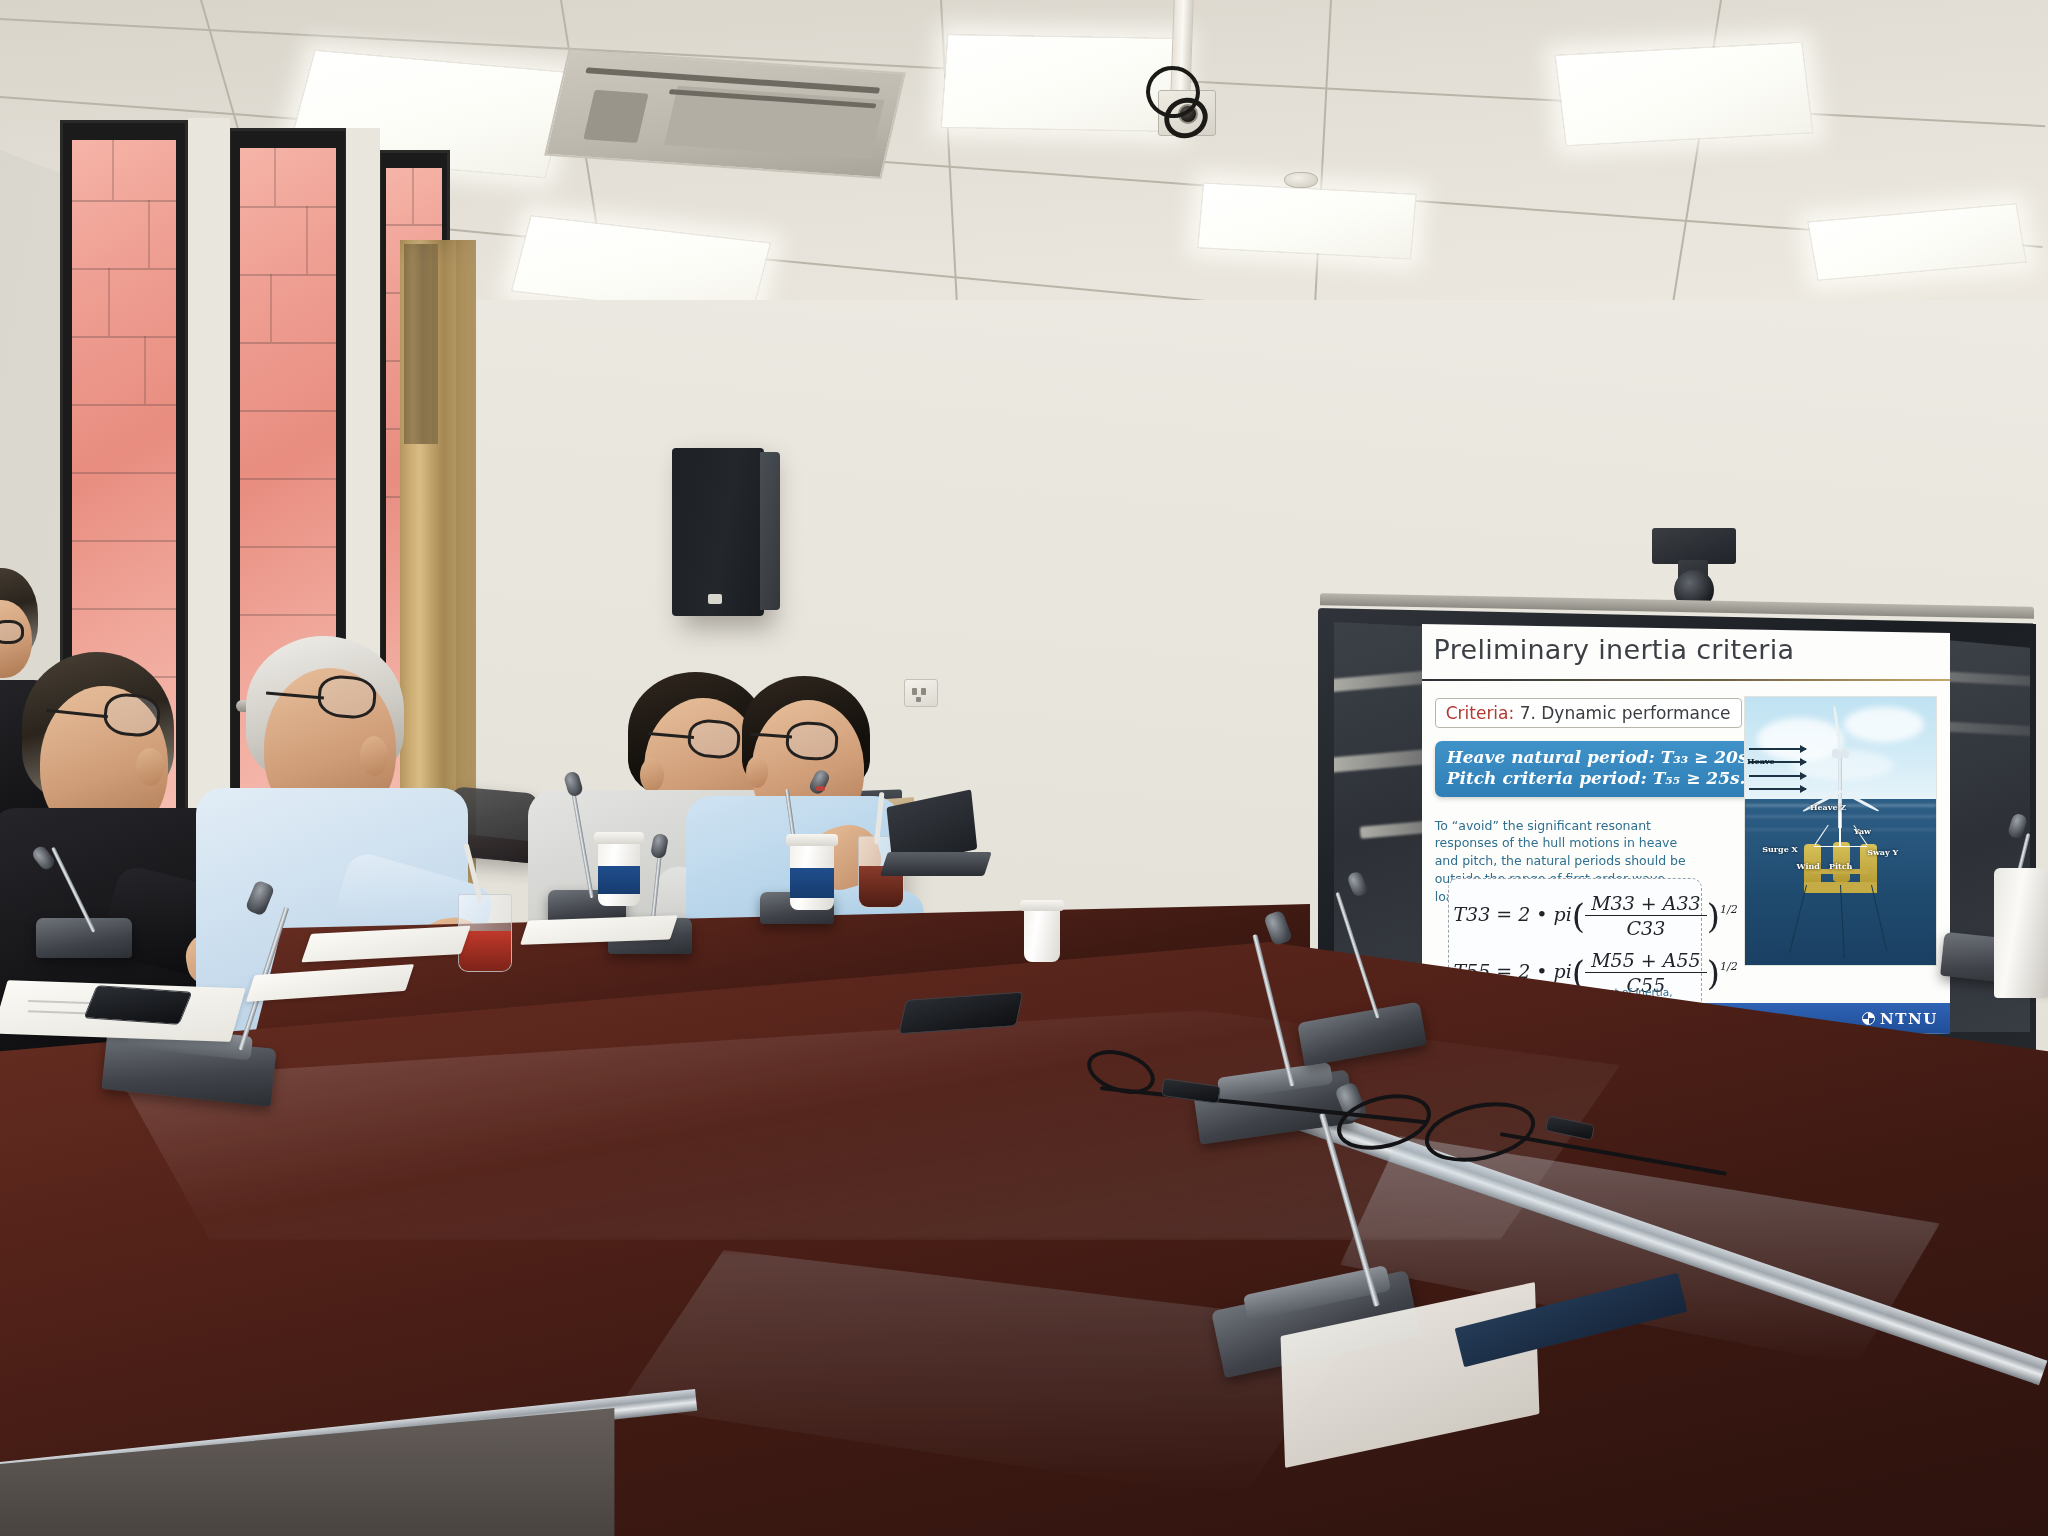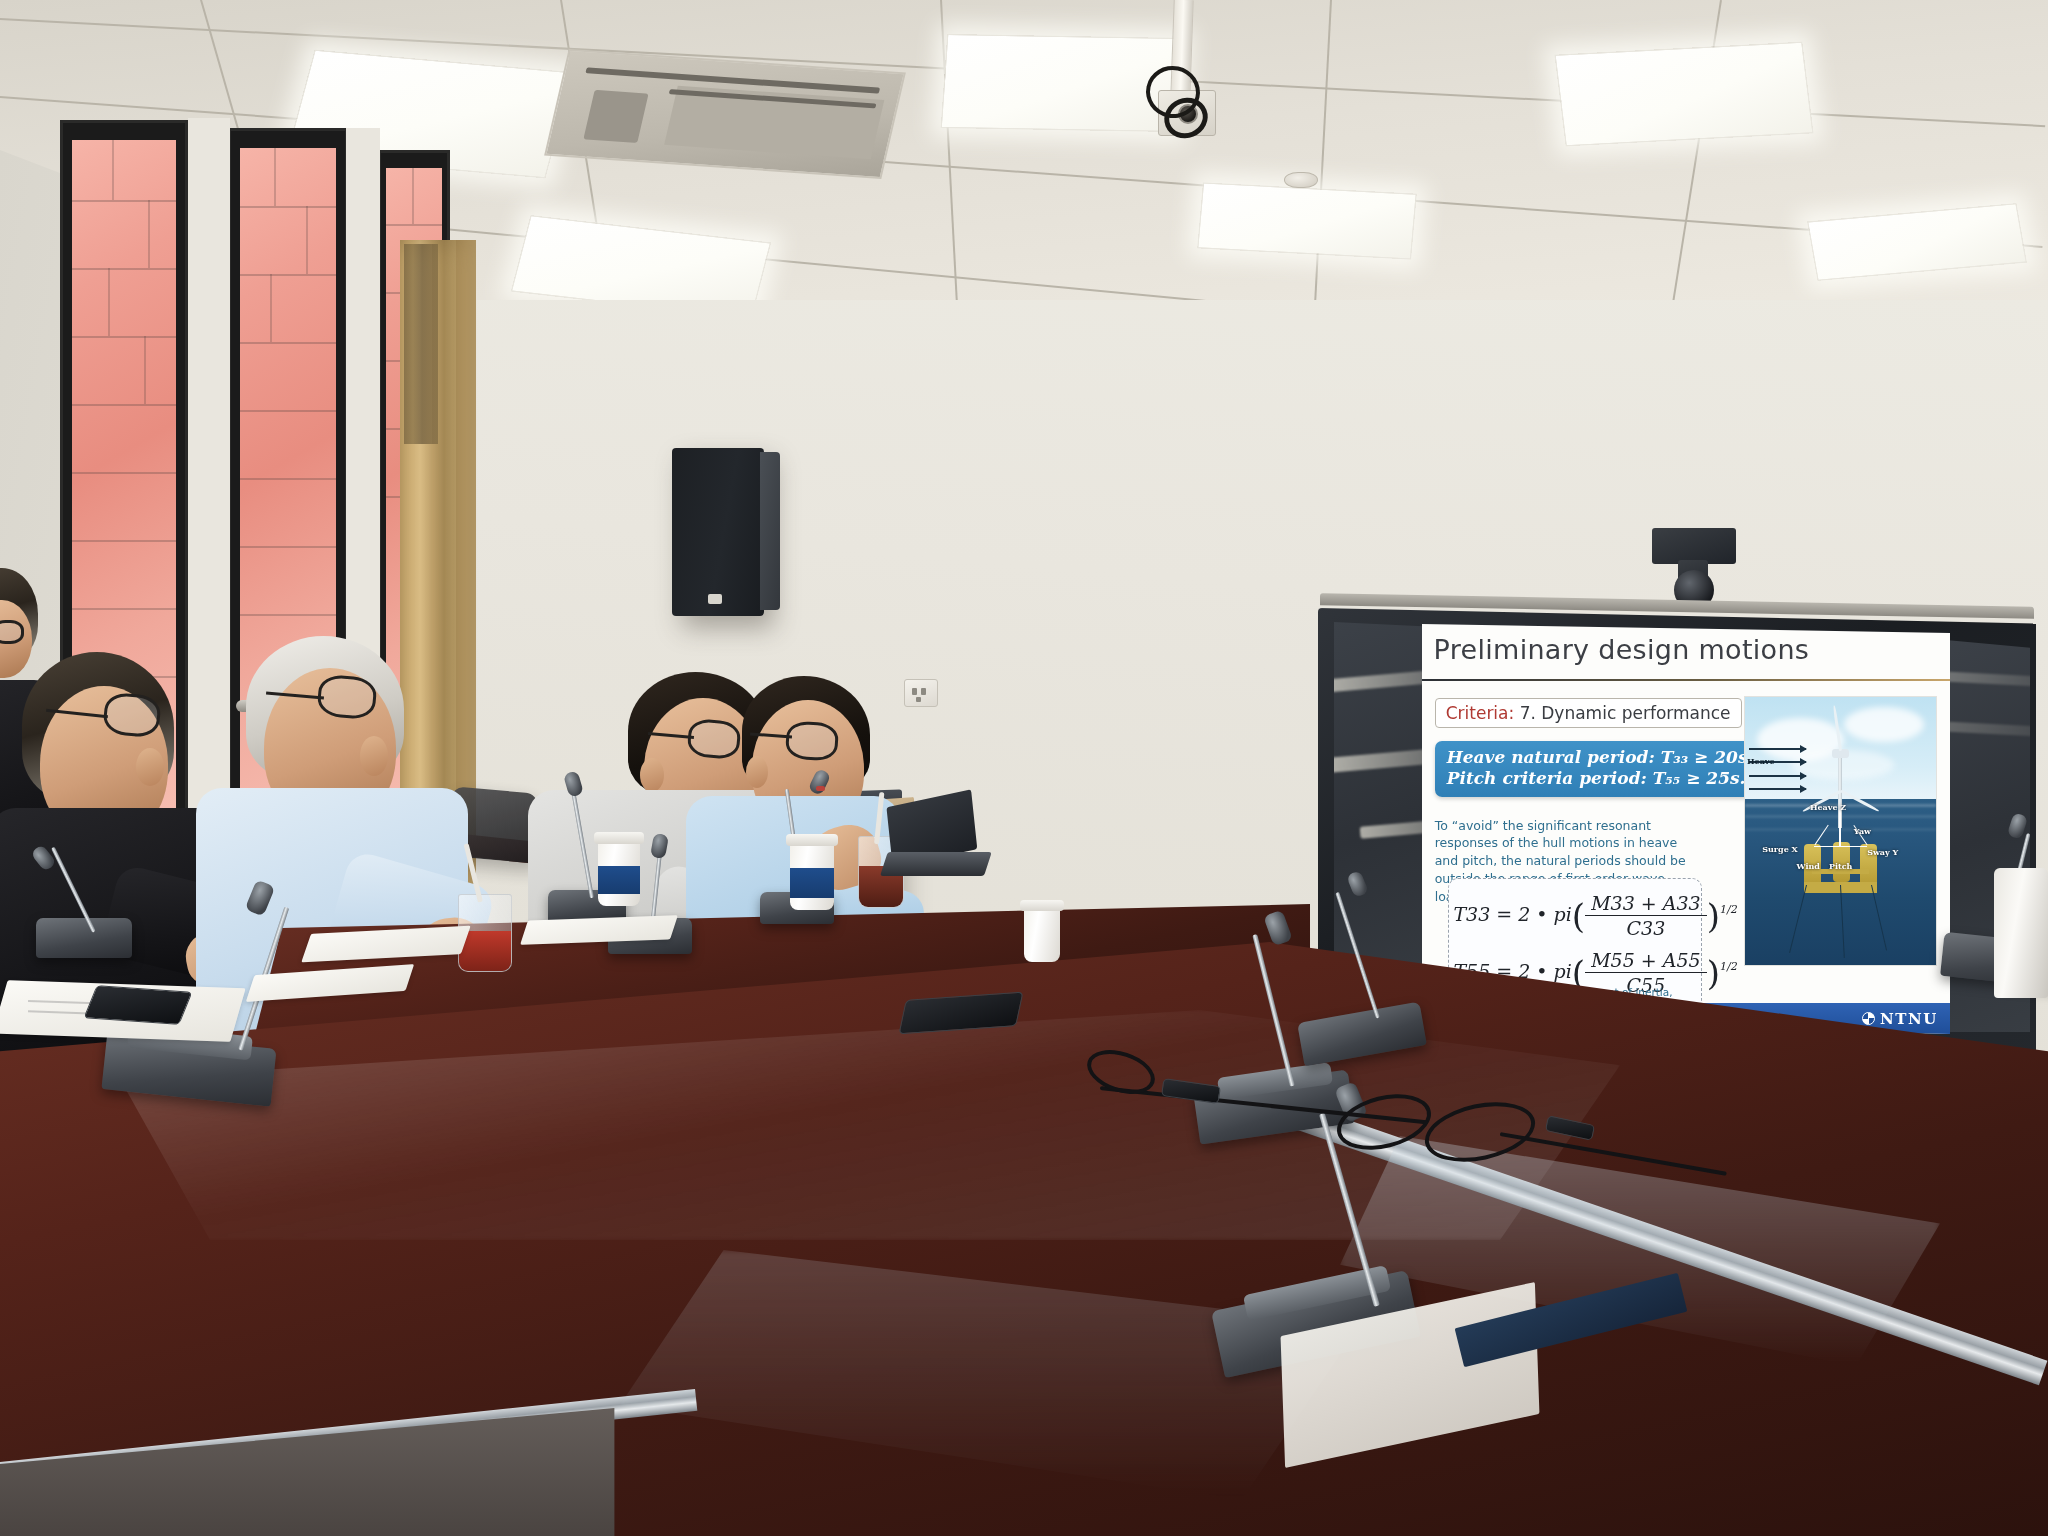--- a/index.html
+++ b/index.html
@@ -605,21 +605,21 @@
 
   <div class="tv-screen-dark" style="left:1946px; top:640px; width:84px; height:392px;
               clip-path: polygon(0 0, 100% 2%, 100% 100%, 0 100%);">
     <div class="tv-glare" style="left:-14px; top:34px; width:120px; height:10px; transform:rotate(3deg); opacity:.5;"></div>
     <div class="tv-glare" style="left:-14px; top:84px; width:120px; height:10px; transform:rotate(3deg); opacity:.4;"></div>
   </div>
 
   <div class="slide" style="left:1422px; top:624px; width:528px; height:410px;
               clip-path: polygon(0 0, 100% 2.2%, 100% 100%, 0 96.5%);">
 
-    <div class="slide-title">Preliminary design motions</div>
+    <div class="slide-title">Preliminary inertia criteria</div>
     <div class="slide-title-rule"></div>
 
     <div class="criteria-box">
       <span class="criteria-key">Criteria:</span>
       <span>7. Dynamic performance</span>
     </div>
 
     <div class="blue-banner">
       <div>Heave natural period: T₃₃ ≥ 20s;</div>
       <div>Pitch criteria period: T₅₅ ≥ 25s.</div>

